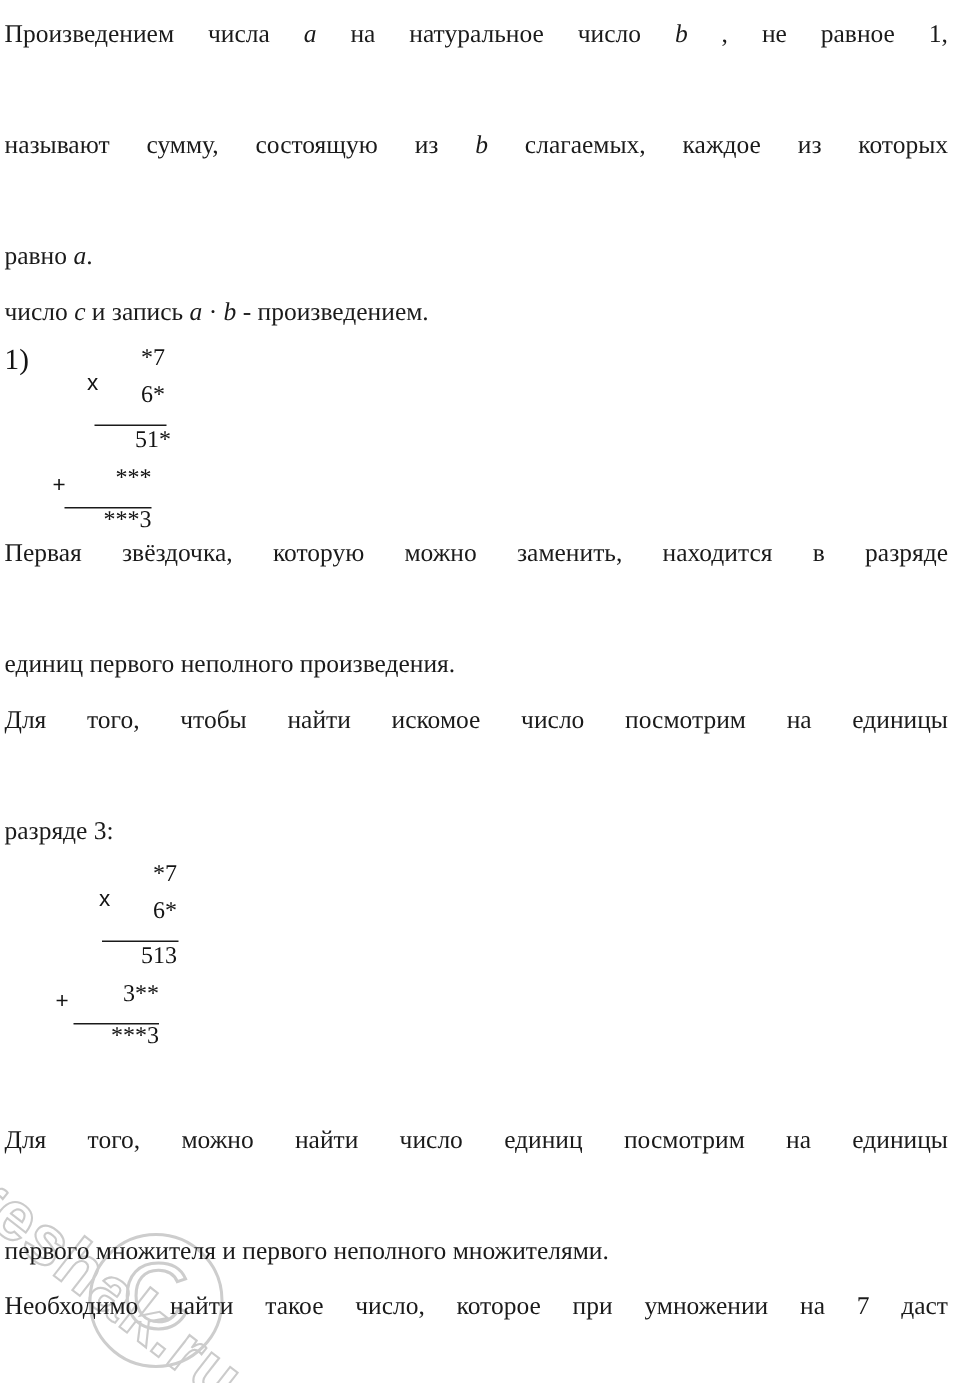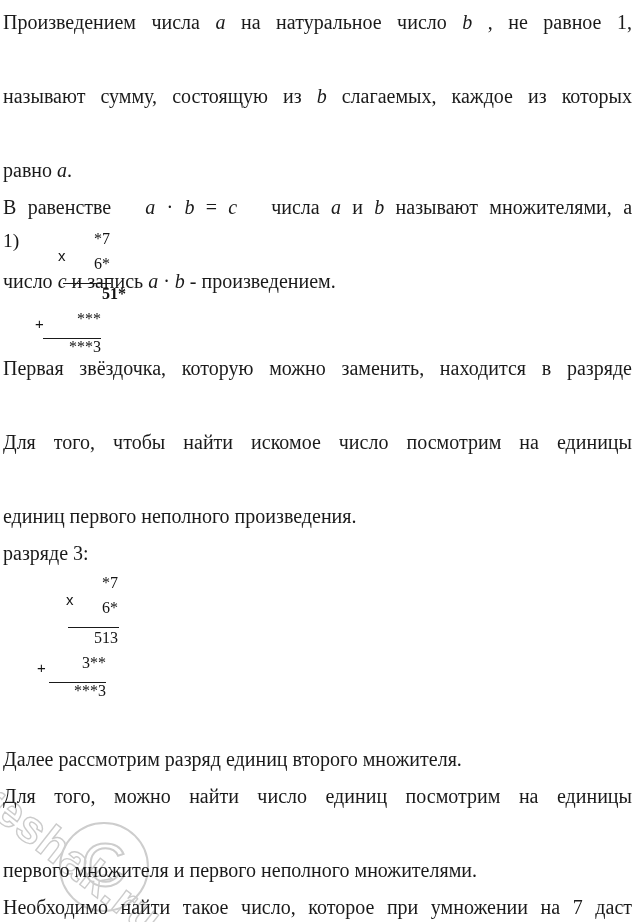--- a/index.html
+++ b/index.html
@@ -27,21 +27,21 @@
   .block-text {
     position: absolute;
     left: 3px;
     width: 629px;
   }
 
   
   .jline {
     display: block;
     text-align: justify;
-    font-size: 20px;
+    font-size: 17px;
     line-height: 37px;
     white-space: normal;
   }
   .jline::after {
     content: "";
     display: inline-block;
     width: 100%;
     height: 0;
   }
   .jline.nostretch::after {
@@ -122,51 +122,50 @@
 </style>
 </head>
 <body>
 
 <div class="page">
 
   <div class="block-text" style="top:4px;">
     <div class="jline">Произведением числа <i>a</i> на натуральное число <i>b</i> , не равное 1,</div>
     <div class="jline">называют сумму, состоящую из <i>b</i> слагаемых, каждое из которых</div>
     <div class="jline nostretch">равно <i>a</i>.</div>
-    <div class="jline">В равенстве&nbsp;&nbsp; <i>a</i> · <i>b</i> = <i>c</i> &nbsp;&nbsp;числа <i>a</i> и <i>b</i> называют множителями, а</div>
     <div class="jline nostretch">число <i>c</i> и запись <i>a</i> · <i>b</i> - произведением.</div>
   </div>
 
   <div class="item-number" style="left:3px; top:229px;">1)</div>
 
   <div class="calc" style="left:55px; top:228px; width:120px; height:130px;">
 
     <span class="op" style="left:3px; top:20px;">x</span>
 
     <span class="num" style="left:0px; top:2px; width:55px;">*7</span>
 
     <span class="num" style="left:0px; top:27px; width:55px;">6*</span>
 
     <span class="rule" style="left:8px; top:55px; width:48px;"></span>
 
-    <span class="num" style="left:16px; top:57px; width:55px;font-weight:bold;">51*</span>
+    <span class="num" style="left:4px; top:57px; width:55px;">51*</span>
 
     <span class="op" style="left:-20px; top:88px;">+</span>
 
     <span class="num" style="left:-9px; top:82px; width:55px;">***</span>
 
     <span class="rule" style="left:-12px; top:110px; width:58px;"></span>
 
     <span class="num" style="left:-9px; top:110px; width:55px;">***3</span>
   </div>
 
   <div class="block-text" style="top:350px;">
     <div class="jline">Первая звёздочка, которую можно заменить, находится в разряде</div>
+    <div class="jline nostretch">единиц первого неполного произведения.</div>
     <div class="jline">Для того, чтобы найти искомое число посмотрим на единицы</div>
-    <div class="jline nostretch">единиц первого неполного произведения.</div>
     <div class="jline nostretch">разряде 3:</div>
   </div>
 
   <div class="calc" style="left:63px; top:572px; width:120px; height:130px;">
 
     <span class="op" style="left:3px; top:20px;">x</span>
 
     <span class="num" style="left:0px; top:2px; width:55px;">*7</span>
 
     <span class="num" style="left:0px; top:27px; width:55px;">6*</span>
@@ -183,20 +182,19 @@
 
     <span class="num" style="left:-12px; top:110px; width:55px;">***3</span>
   </div>
 
   <div class="watermark">
     <div class="wm-text">reshak.ru</div>
     <div class="wm-c">C</div>
   </div>
 
   <div class="block-text" style="top:741px;">
-    <div class="jline nostretch">Далее рассмотрим разряд единиц второго множителя.</div>
     <div class="jline">Для того, можно найти число единиц посмотрим на единицы</div>
     <div class="jline nostretch">первого множителя и первого неполного множителями.</div>
     <div class="jline">Необходимо найти такое число, которое при умножении на 7 даст</div>
 
   </div>
 
 </div>
 
 </body></html>

